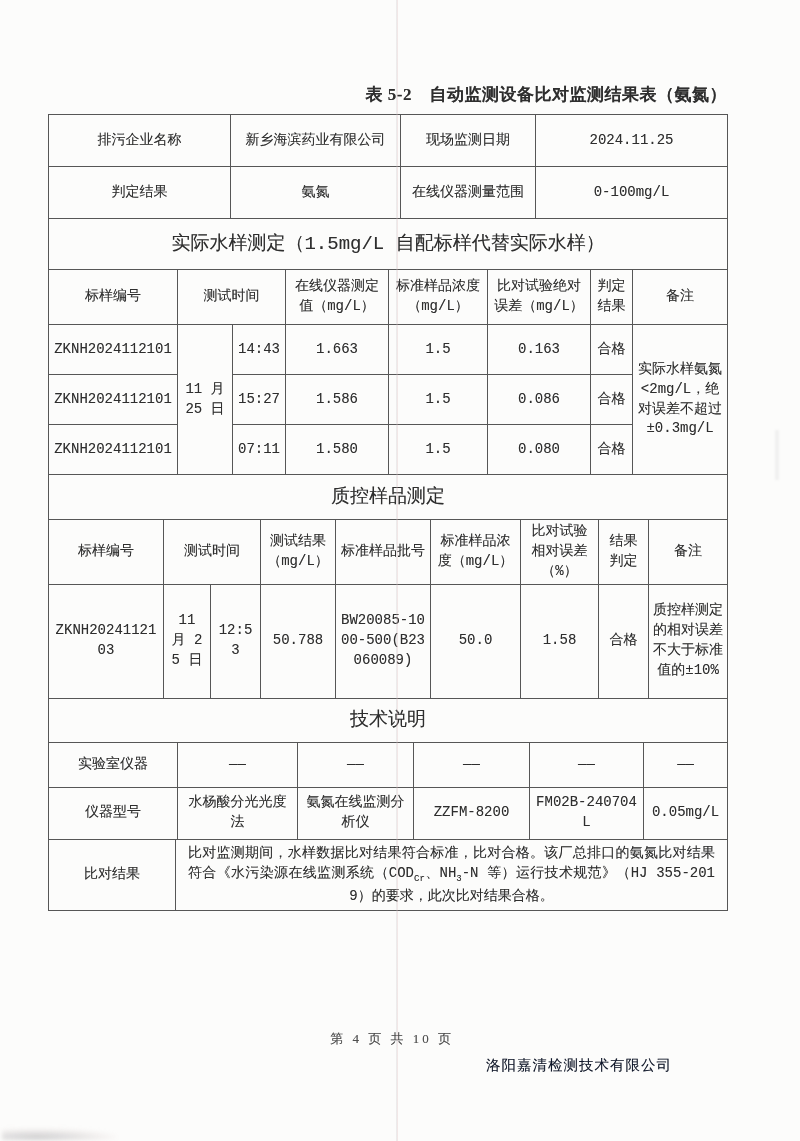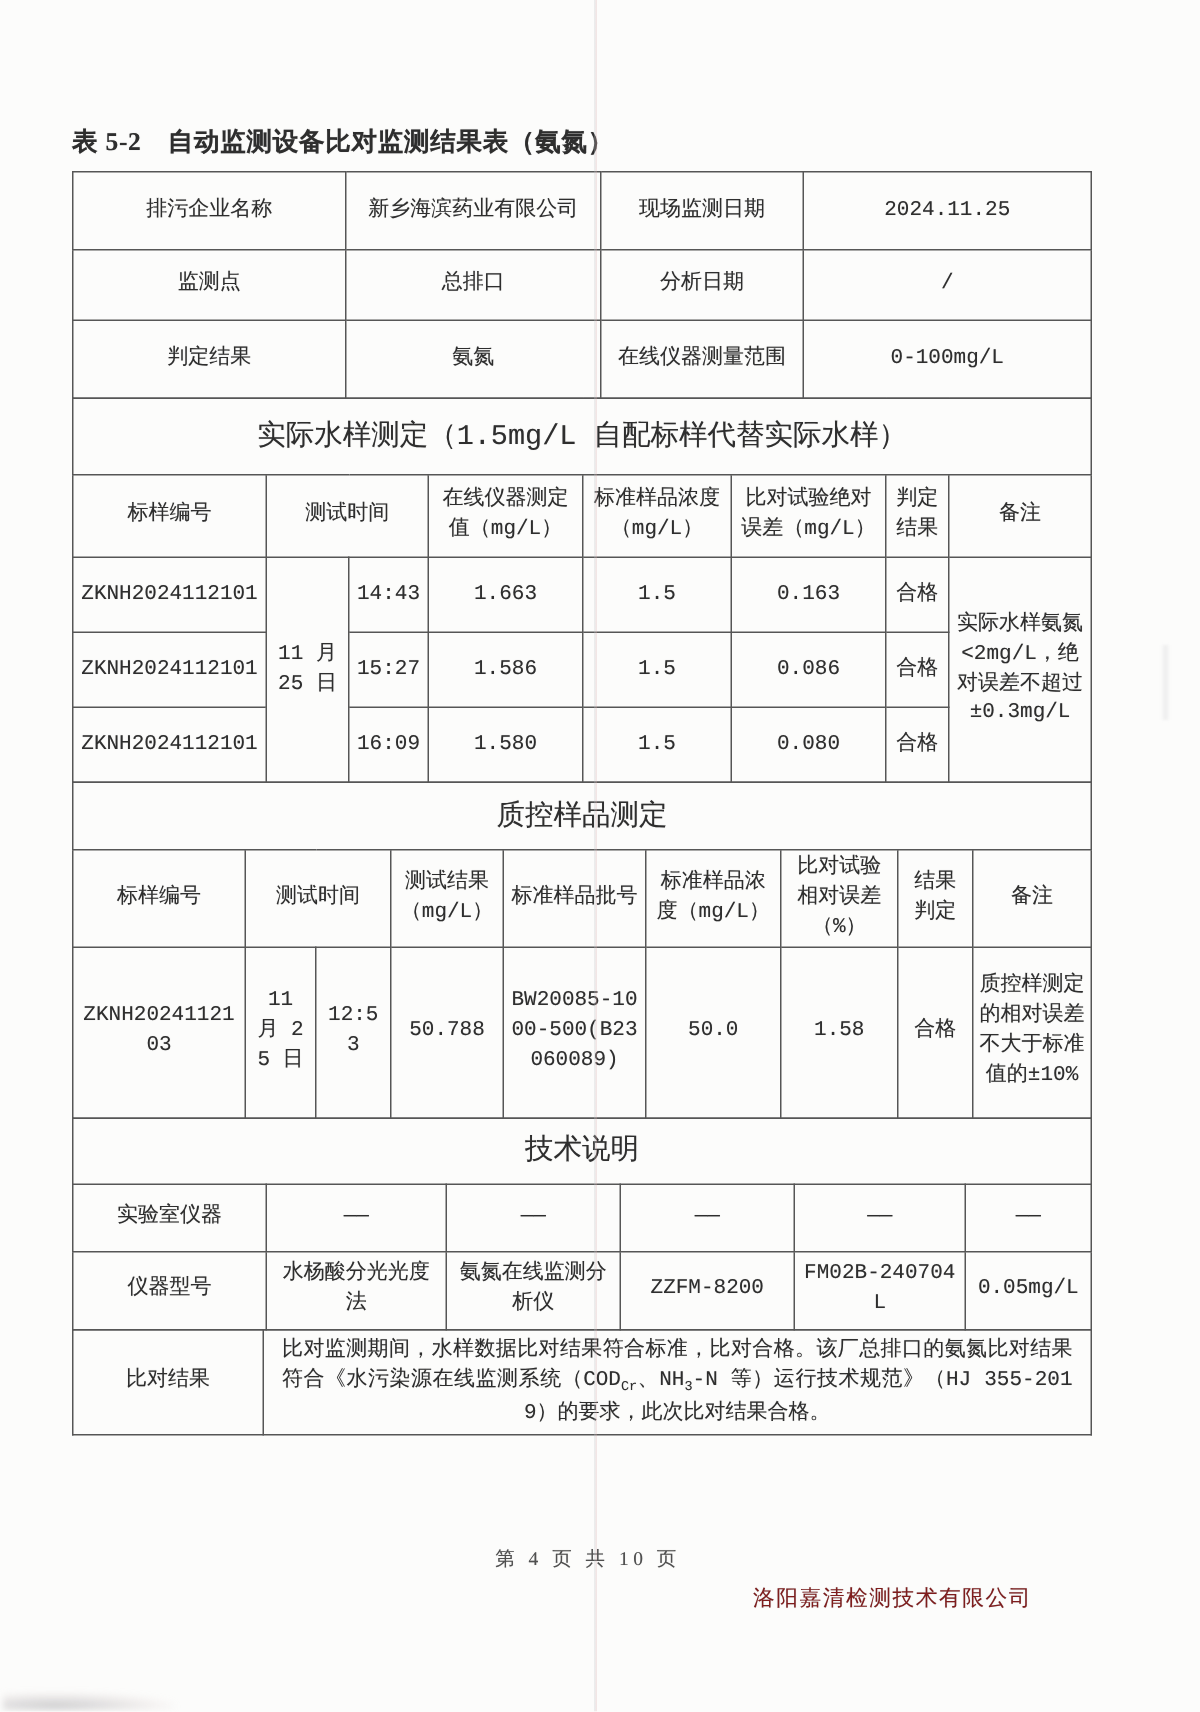--- a/index.html
+++ b/index.html
@@ -7,21 +7,21 @@
     width: 800px; height: 1141px;
     background: #fcfcfb;
     position: relative;
     font-family: "Liberation Serif", "DejaVu Serif", serif;
     color: #2e2e2e;
     overflow: hidden;
   }
   .doc-title {
     position: absolute;
     top: 83px; left: 48px; width: 679px;
-    text-align: left;
+    text-align: right;
     font-size: 17px;
     font-weight: bold;
     letter-spacing: 0.5px;
     text-shadow: 0 0 0.5px rgba(40,40,40,0.45);
   }
   .table-stack {
     position: absolute;
     top: 114px; left: 48px; width: 679px; font-family: Liberation Mono, monospace;
   }
   table {
@@ -52,24 +52,24 @@
     position: absolute;
     top: 1030px; left: 0; width: 784px;
     text-align: center;
     font-size: 13px;
     letter-spacing: 3px;
     color: #4f4f4f;
     text-shadow: 0 0 0.5px rgba(70,70,70,0.4);
   }
   .footer-company {
     position: absolute;
-    top: 1056px; left: 502px;
+    top: 1056px; left: 486px;
     font-size: 14.5px;
     letter-spacing: 1px;
-    color: #7f1d1d;
+    color: #0f172a;
     text-shadow: 0 0 0.5px rgba(60,60,60,0.4);
   }
   .crease-line {
     position: absolute;
     top: 0; left: 396px; width: 2px; height: 1141px;
     background: linear-gradient(to right, rgba(185,200,205,0.28), rgba(225,175,175,0.30));
     pointer-events: none;
   }
   .smudge-bottom-left {
     position: absolute;
@@ -96,26 +96,20 @@
         <col style="width:170px">
         <col style="width:135px">
         <col style="width:192px">
       </colgroup>
     <tbody>
         <tr style="height:52px">
       <td>排污企业名称</td>
       <td>新乡海滨药业有限公司</td>
       <td>现场监测日期</td>
       <td>2024.11.25</td>
-    </tr>
-    <tr style="height:47px">
-      <td>监测点</td>
-      <td>总排口</td>
-      <td>分析日期</td>
-      <td>/</td>
     </tr>
     <tr style="height:52px">
       <td>判定结果</td>
       <td>氨氮</td>
       <td>在线仪器测量范围</td>
       <td>0-100mg/L</td>
     </tr>
   </tbody>
     </table>
 
@@ -156,21 +150,21 @@
     <tr style="height:50px">
       <td>ZKNH2024112101</td>
       <td>15:27</td>
       <td>1.586</td>
       <td>1.5</td>
       <td>0.086</td>
       <td>合格</td>
     </tr>
     <tr style="height:50px">
       <td>ZKNH2024112101</td>
-      <td>16:09</td>
+      <td>07:11</td>
       <td>1.580</td>
       <td>1.5</td>
       <td>0.080</td>
       <td>合格</td>
     </tr>
   </tbody>
     </table>
 
   <table>
     <colgroup>

